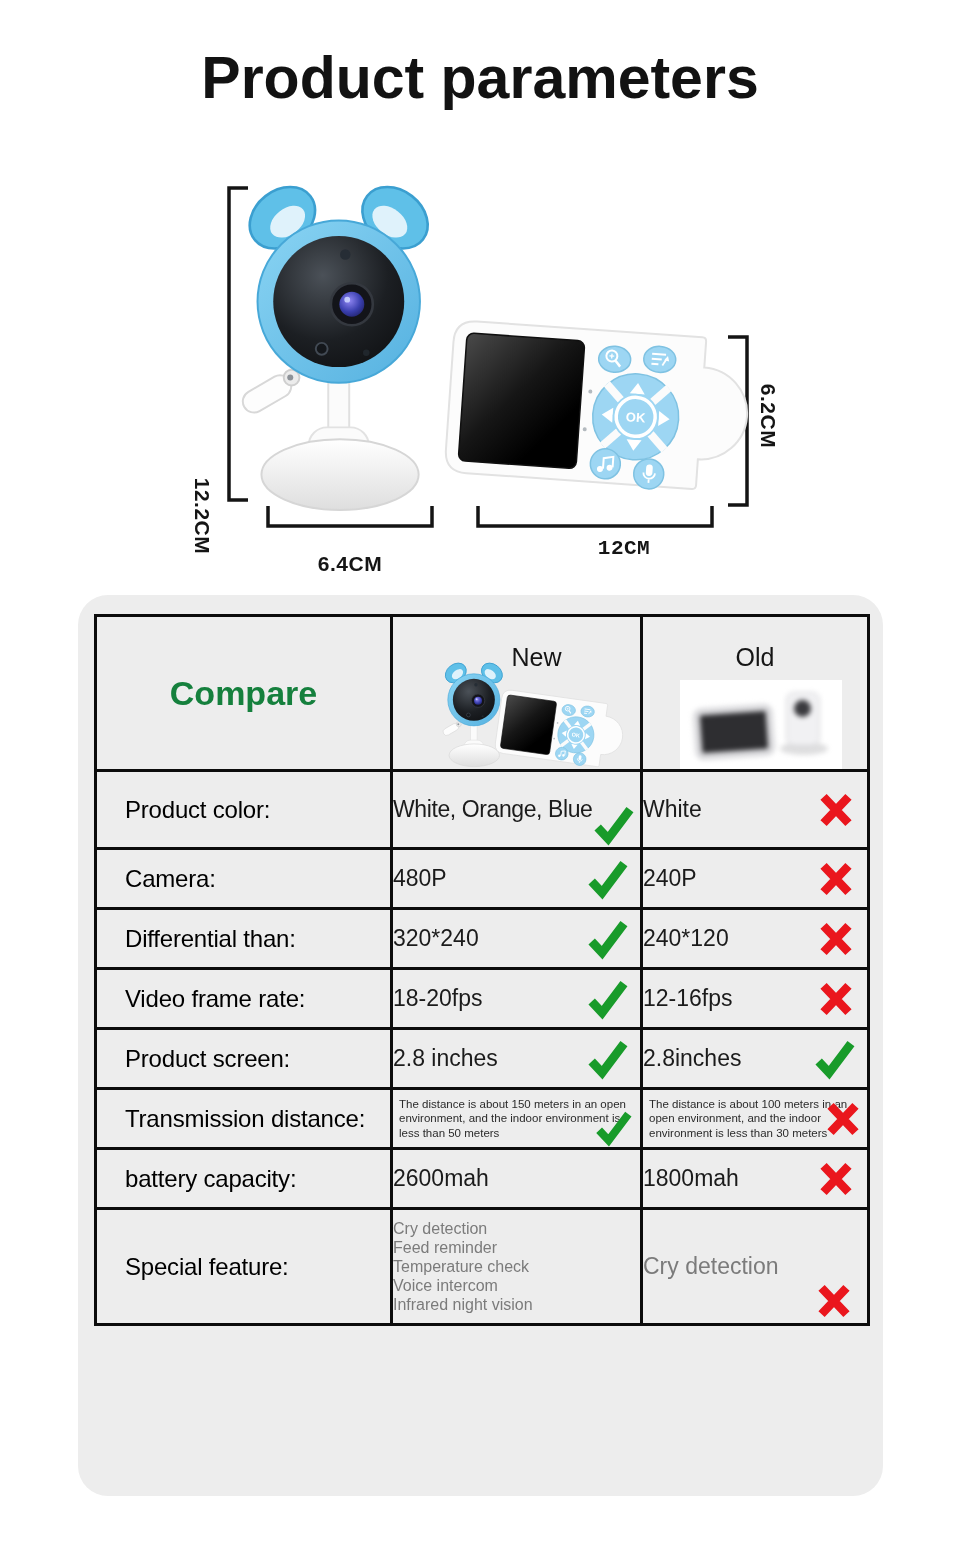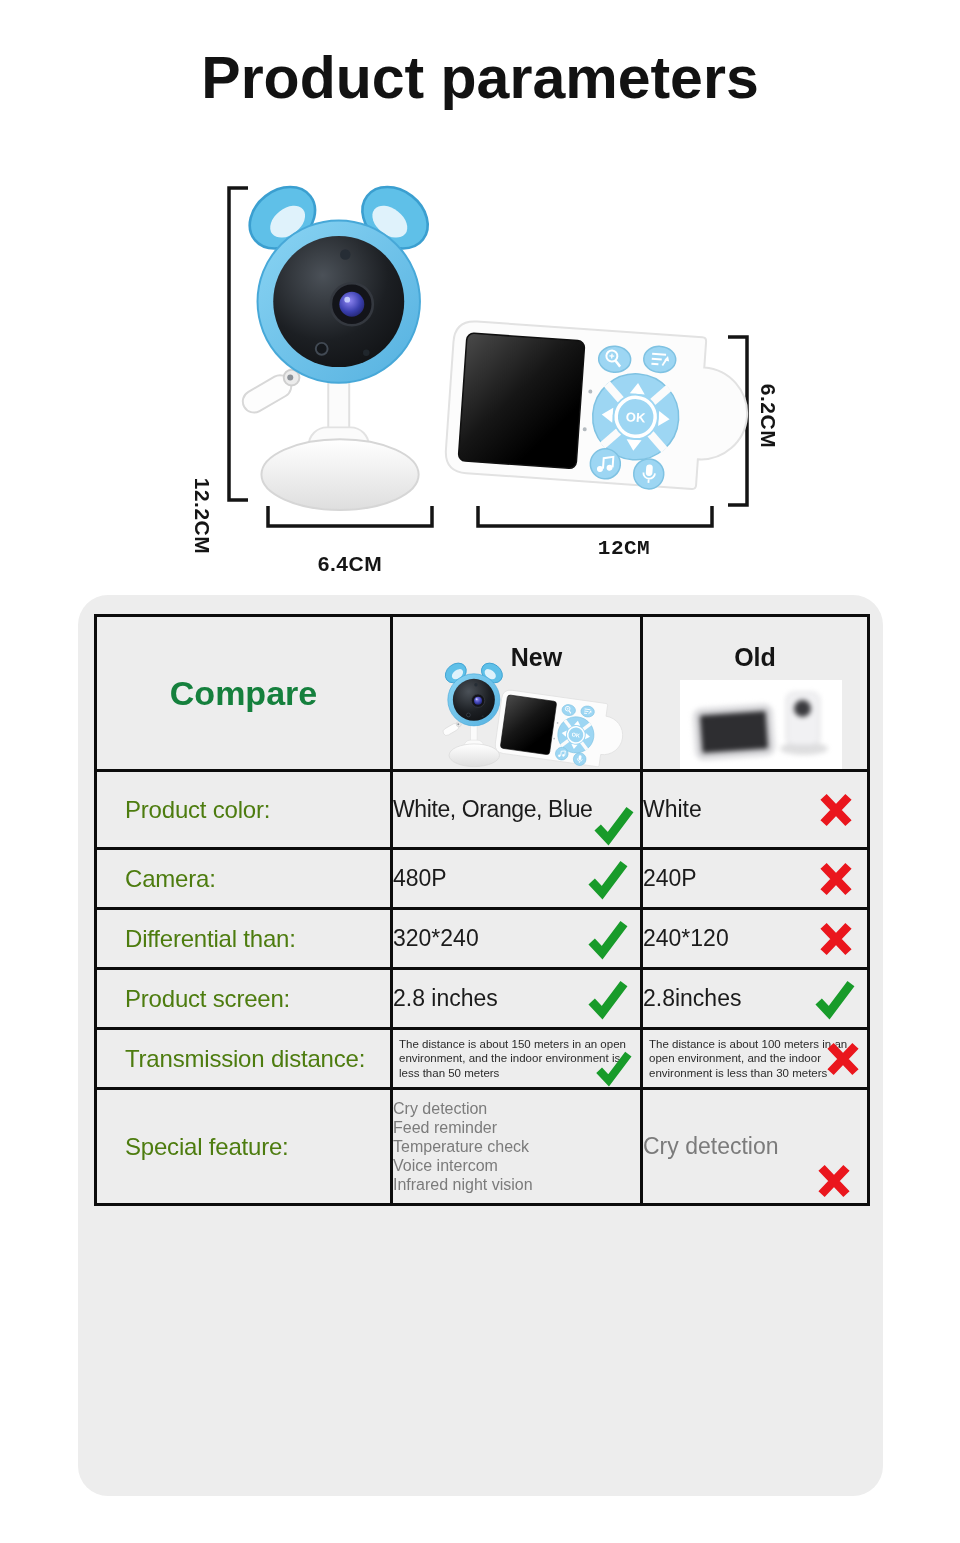--- a/index.html
+++ b/index.html
@@ -31,36 +31,36 @@
     background:#ededed; border-radius:30px;
   }
   table.cmp {
     border-collapse:collapse; table-layout:fixed;
     width:773px; margin:19px 0 0 16px;
   }
   table.cmp col.c1{width:296px;} table.cmp col.c2{width:250px;} table.cmp col.c3{width:227px;}
   table.cmp th, table.cmp td { border:3px solid #0c0c0c; background:transparent; position:relative; }
   th.hdr-compare { height:155px; font-size:34px; font-weight:700; text-align:center; color:#15803d; }
   th.hdr-prod { height:155px; vertical-align:top; font-weight:400; }
-  .hdr-label { display:block; text-align:center; font-size:25px; font-weight:700; color:#151515; margin-top:26px; }
+  .hdr-label { display:block; text-align:center; font-size:25px; font-weight:400; color:#151515; margin-top:26px; }
   .hdr-new-label { padding-left:40px; }
   .thumb-wrap { position:absolute; inset:0; overflow:hidden; }
   .mini-art { position:absolute; top:0; left:0; }
 
   .old-thumb { position:absolute; left:37px; top:63px; width:162px; height:89px; background:#ffffff; overflow:hidden; }
   .old-thumb .blurred { position:absolute; inset:0; filter:blur(2.5px); }
   .old-monitor { position:absolute; left:14px; top:26px; width:80px; height:52px; background:#2e2e31;
                  border:7px solid #d9d9dc; border-radius:9px; transform:rotate(-4deg); }
   .old-cam-body { position:absolute; left:106px; top:12px; width:34px; height:54px; background:#f1f1f3;
                   border:1px solid #cfcfd3; border-radius:8px; }
   .old-cam-lens { position:absolute; left:114px; top:20px; width:17px; height:17px; background:#3a3a3e; border-radius:50%; }
   .old-cam-base { position:absolute; left:100px; top:62px; width:48px; height:13px; background:#dededf; border-radius:50%; }
 
   td.lbl {
-    height:60px; font-size:24px; color:#4d7c0f; font-weight:400; letter-spacing:-0.2px;
+    height:60px; font-size:24px; color:#000000; font-weight:400; letter-spacing:-0.2px;
     padding-left:28px; text-align:left; vertical-align:middle;
   }
   tr.r-color td { height:78px; }
   tr.r-special td { height:116px; }
   td.val { vertical-align:middle; font-size:23px; color:#1b1b1b; }
   td.val .v { display:block; padding-right:40px; }
   td.val.old .v { padding-right:34px; }
   td.val .v.no-mark { padding-right:0; }
   td.val .v.tight { padding-right:10px; font-size:23px; letter-spacing:-0.4px; }
   td.val .v.muted, .feat { color:#7b7b7b; }
@@ -289,20 +289,39 @@
       <td class="val old">
         <span class="v">240*120</span>
         <span class="mark m-cross">
               <svg viewBox="0 0 26 26">
                 <use href="#icon-cross"></use>
               </svg>
             </span>
       </td>
     </tr>
 
+    <tr>
+      <td class="lbl">Video frame rate:</td>
+      <td class="val">
+        <span class="v">18-20fps</span>
+        <span class="mark">
+              <svg viewBox="0 0 26 26">
+                <use href="#icon-check"></use>
+              </svg>
+            </span>
+      </td>
+      <td class="val old">
+        <span class="v">12-16fps</span>
+        <span class="mark m-cross">
+              <svg viewBox="0 0 26 26">
+                <use href="#icon-cross"></use>
+              </svg>
+            </span>
+      </td>
+    </tr>
 
     <tr>
       <td class="lbl">Product screen:</td>
       <td class="val">
         <span class="v">2.8 inches</span>
         <span class="mark">
               <svg viewBox="0 0 26 26">
                 <use href="#icon-check"></use>
               </svg>
             </span>
@@ -331,20 +350,34 @@
       <td class="val old">
         <span class="v small">The distance is about 100 meters in an open environment, and the indoor environment is less than 30 meters</span>
         <span class="mark m-cross pos-dist-x">
               <svg viewBox="0 0 26 26">
                 <use href="#icon-cross"></use>
               </svg>
             </span>
       </td>
     </tr>
 
+    <tr>
+      <td class="lbl">battery capacity:</td>
+      <td class="val">
+        <span class="v no-mark">2600mah</span>
+      </td>
+      <td class="val old">
+        <span class="v">1800mah</span>
+        <span class="mark m-cross">
+              <svg viewBox="0 0 26 26">
+                <use href="#icon-cross"></use>
+              </svg>
+            </span>
+      </td>
+    </tr>
 
 
     <tr class="r-special">
       <td class="lbl">Special feature:</td>
       <td class="val">
         <div class="feat-list">
           <div class="feat">Cry detection</div>
           <div class="feat">Feed reminder</div>
           <div class="feat">Temperature check</div>
           <div class="feat">Voice intercom</div>

